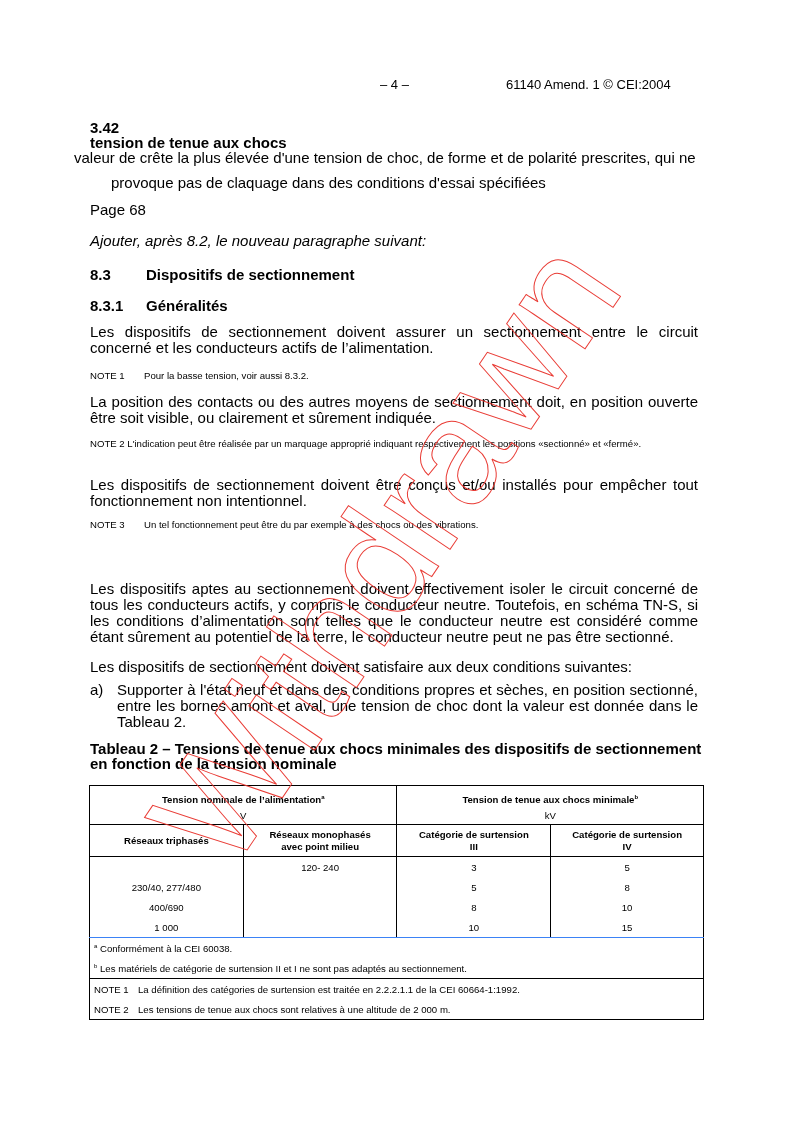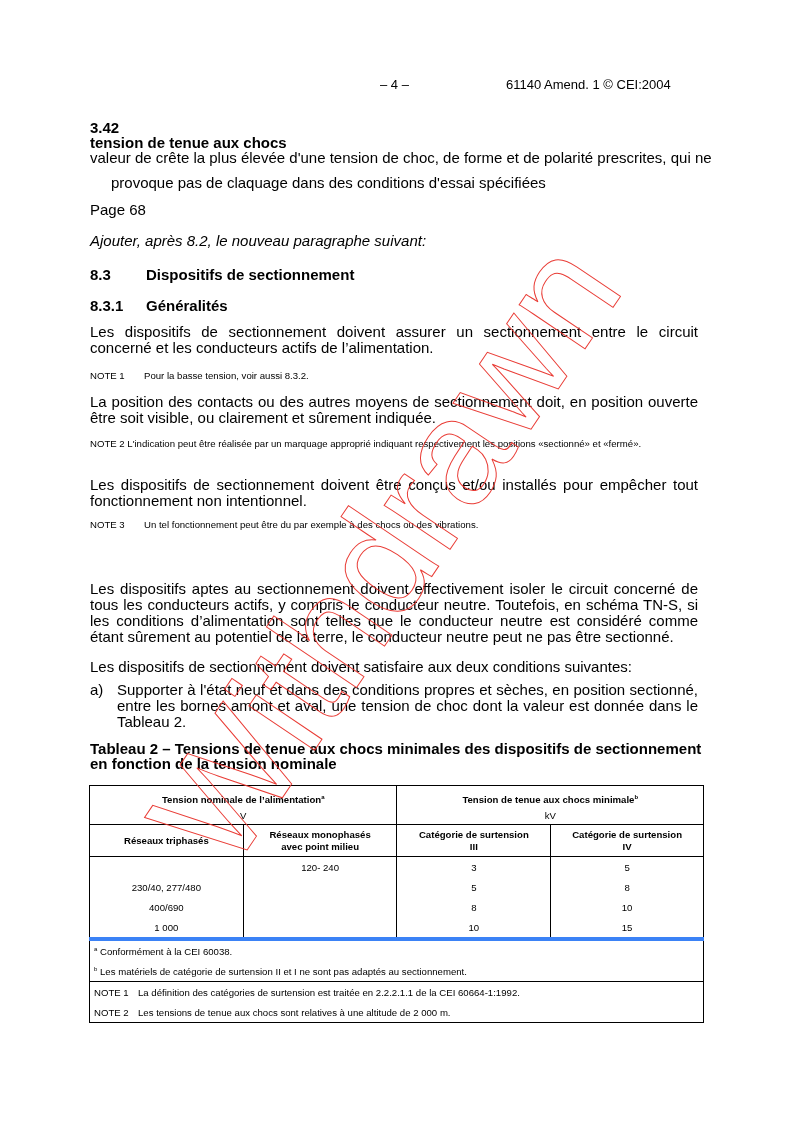--- a/index.html
+++ b/index.html
@@ -17,38 +17,38 @@
   .hnum2 { display: inline-block; width: 48px; }
 
   table.t2 { position: absolute; left: 89px; top: 785px; width: 615px;
              border-collapse: collapse; font-size: 9.6px; }
   table.t2 td { border: 1px solid #000; text-align: center; padding: 0; }
   table.t2 .h1 { height: 19px; vertical-align: bottom; font-weight: bold; padding-bottom: 2px; }
   table.t2 .h2 { height: 17px; vertical-align: middle; }
   table.t2 .h3 { height: 31px; font-weight: bold; vertical-align: middle; line-height: 12px; }
   table.t2 .d td { height: 20px; vertical-align: middle; border-top: none; border-bottom: none; }
   table.t2 .dfirst td { border-top: 1px solid #000; }
-  table.t2 .dlast td { border-bottom: 4px solid #3b82f6; }
+  table.t2 .dlast td { border-bottom: 1px solid #3b82f6; }
   table.t2 .fn td { text-align: left; padding-left: 4px; height: 20px; border-top: none; border-bottom: none; }
   table.t2 .fnfirst td { border-top: 1px solid #000; }
   table.t2 .fnlast td { border-bottom: 1px solid #000; }
   sup { font-size: 6px; vertical-align: super; line-height: 0; }
   .wm { position: absolute; left: 0; top: 0; pointer-events: none; }
 </style>
 </head>
 <body>
 
 <div class="page">
 
   <div class="abs hdr" style="left:380px;">– 4 –</div>
   <div class="abs hdr" style="left:506px;">61140 Amend. 1 © CEI:2004</div>
 
   <div class="abs body13 bold" style="left:90px; top:120px;">3.42</div>
   <div class="abs body13 bold" style="left:90px; top:135px;">tension de tenue aux chocs</div>
-  <div class="abs body13" style="left:90px; top:150px; white-space:nowrap;">valeur de crête la plus élevée d'une tension de choc, de forme et de polarité prescrites, qui ne</div>
+  <div class="abs body13" style="left:74px; top:150px; white-space:nowrap;">valeur de crête la plus élevée d'une tension de choc, de forme et de polarité prescrites, qui ne</div>
   <div class="abs body13" style="left:90px; top:175px; white-space:nowrap;margin-left:21px;">provoque pas de claquage dans des conditions d'essai spécifiées</div>
 
   <div class="abs body13" style="left:90px; top:202px;">Page 68</div>
   <div class="abs body13 ital" style="left:90px; top:233px;">Ajouter, après 8.2, le nouveau paragraphe suivant:</div>
 
   <div class="abs body13 bold" style="left:90px; top:267px;">
     <span class="hnum">8.3</span><span>Dispositifs de sectionnement</span>
   </div>
 
   <div class="abs body13 bold" style="left:90px; top:298px;">

